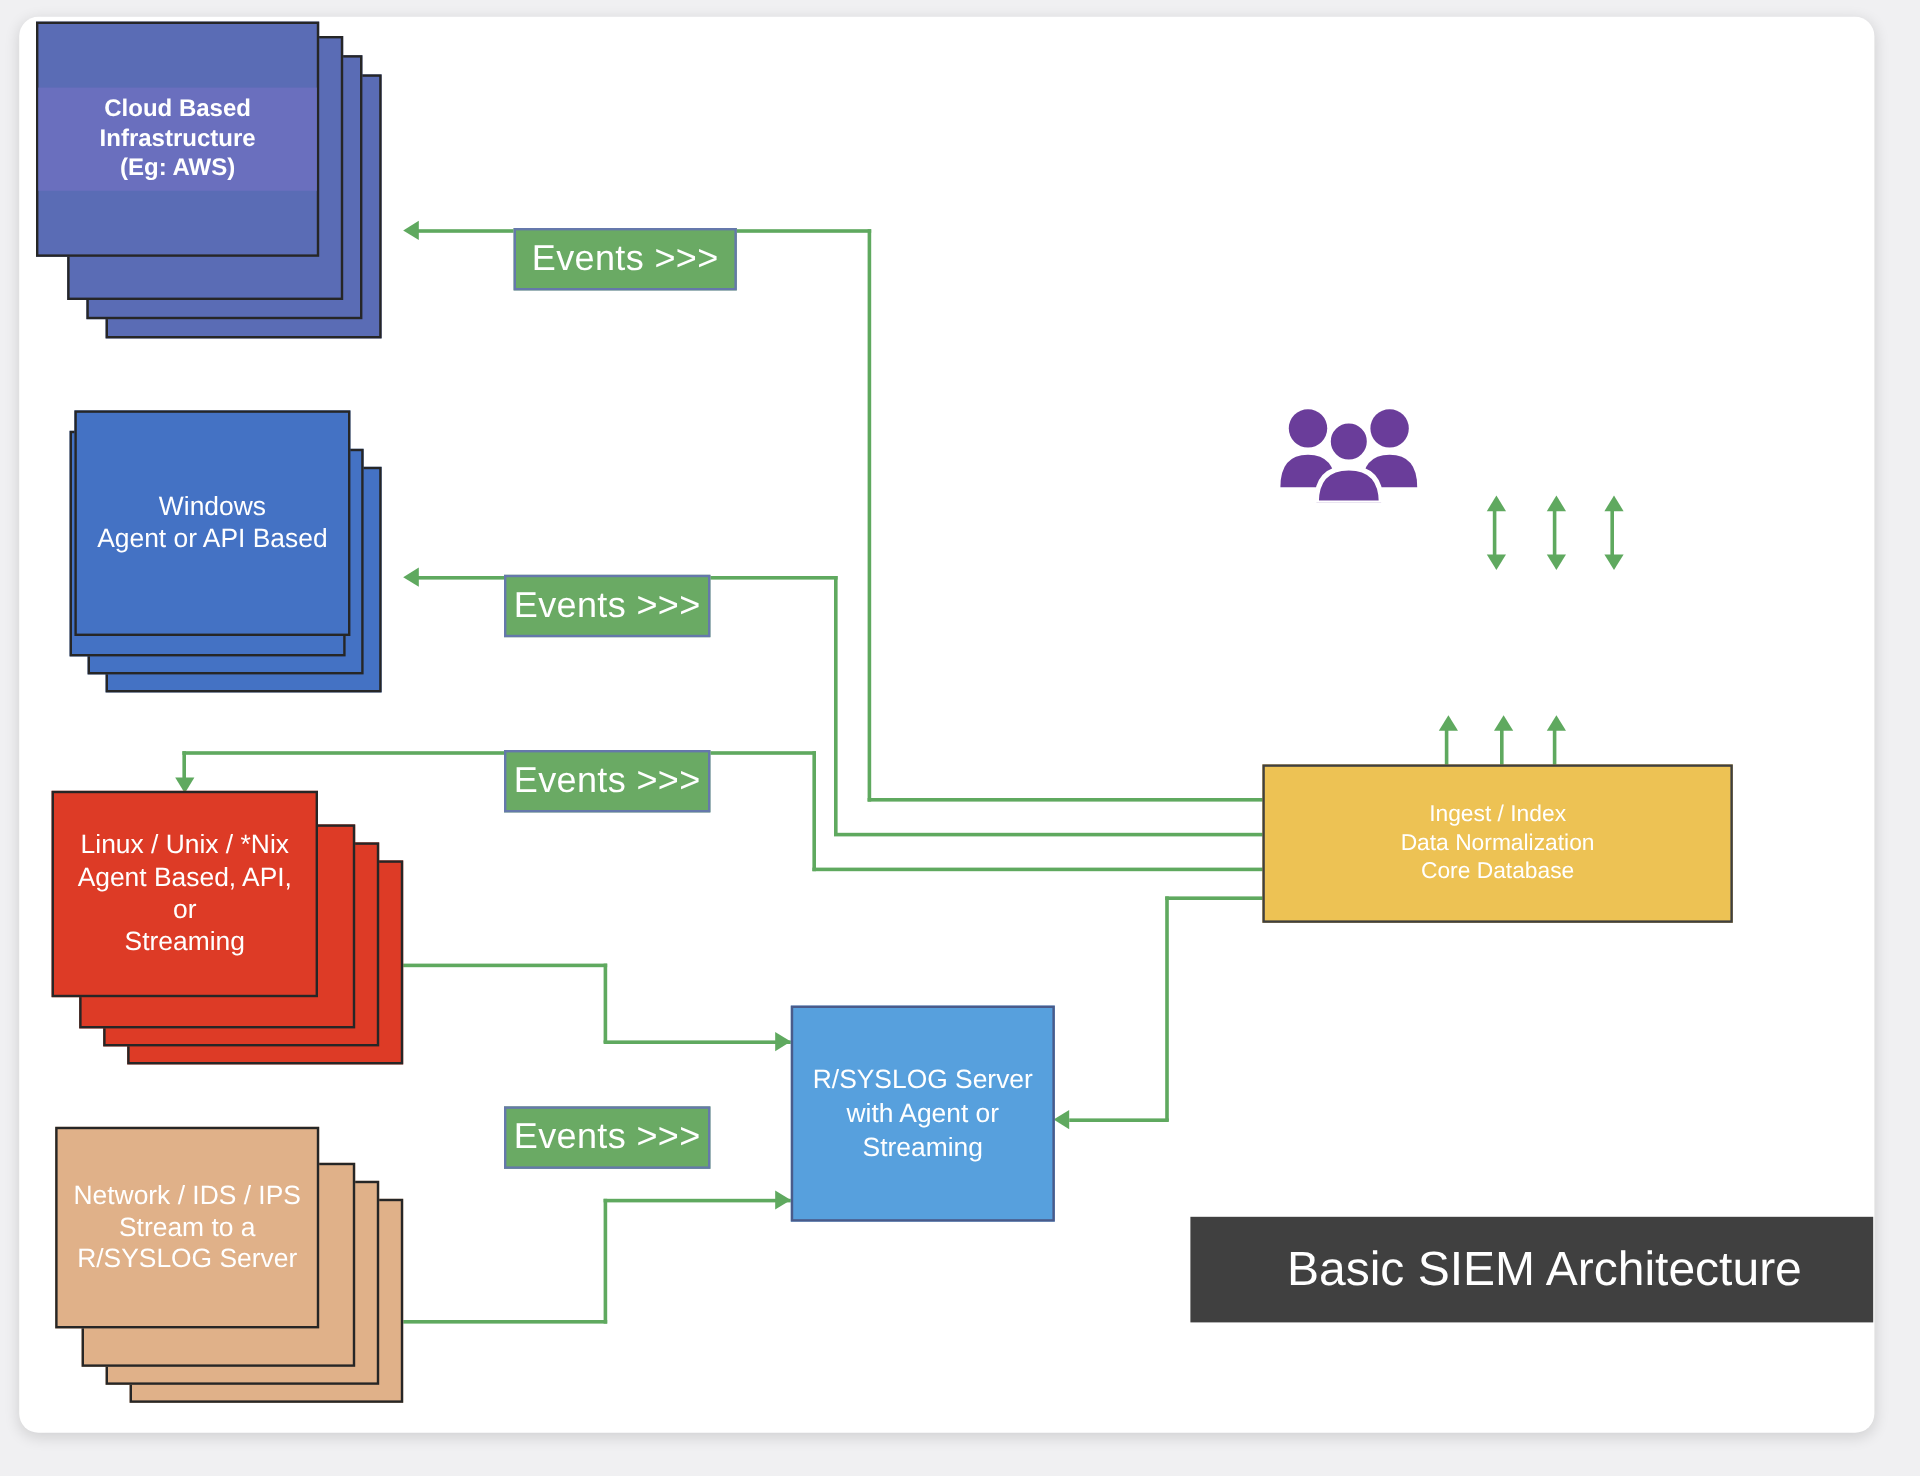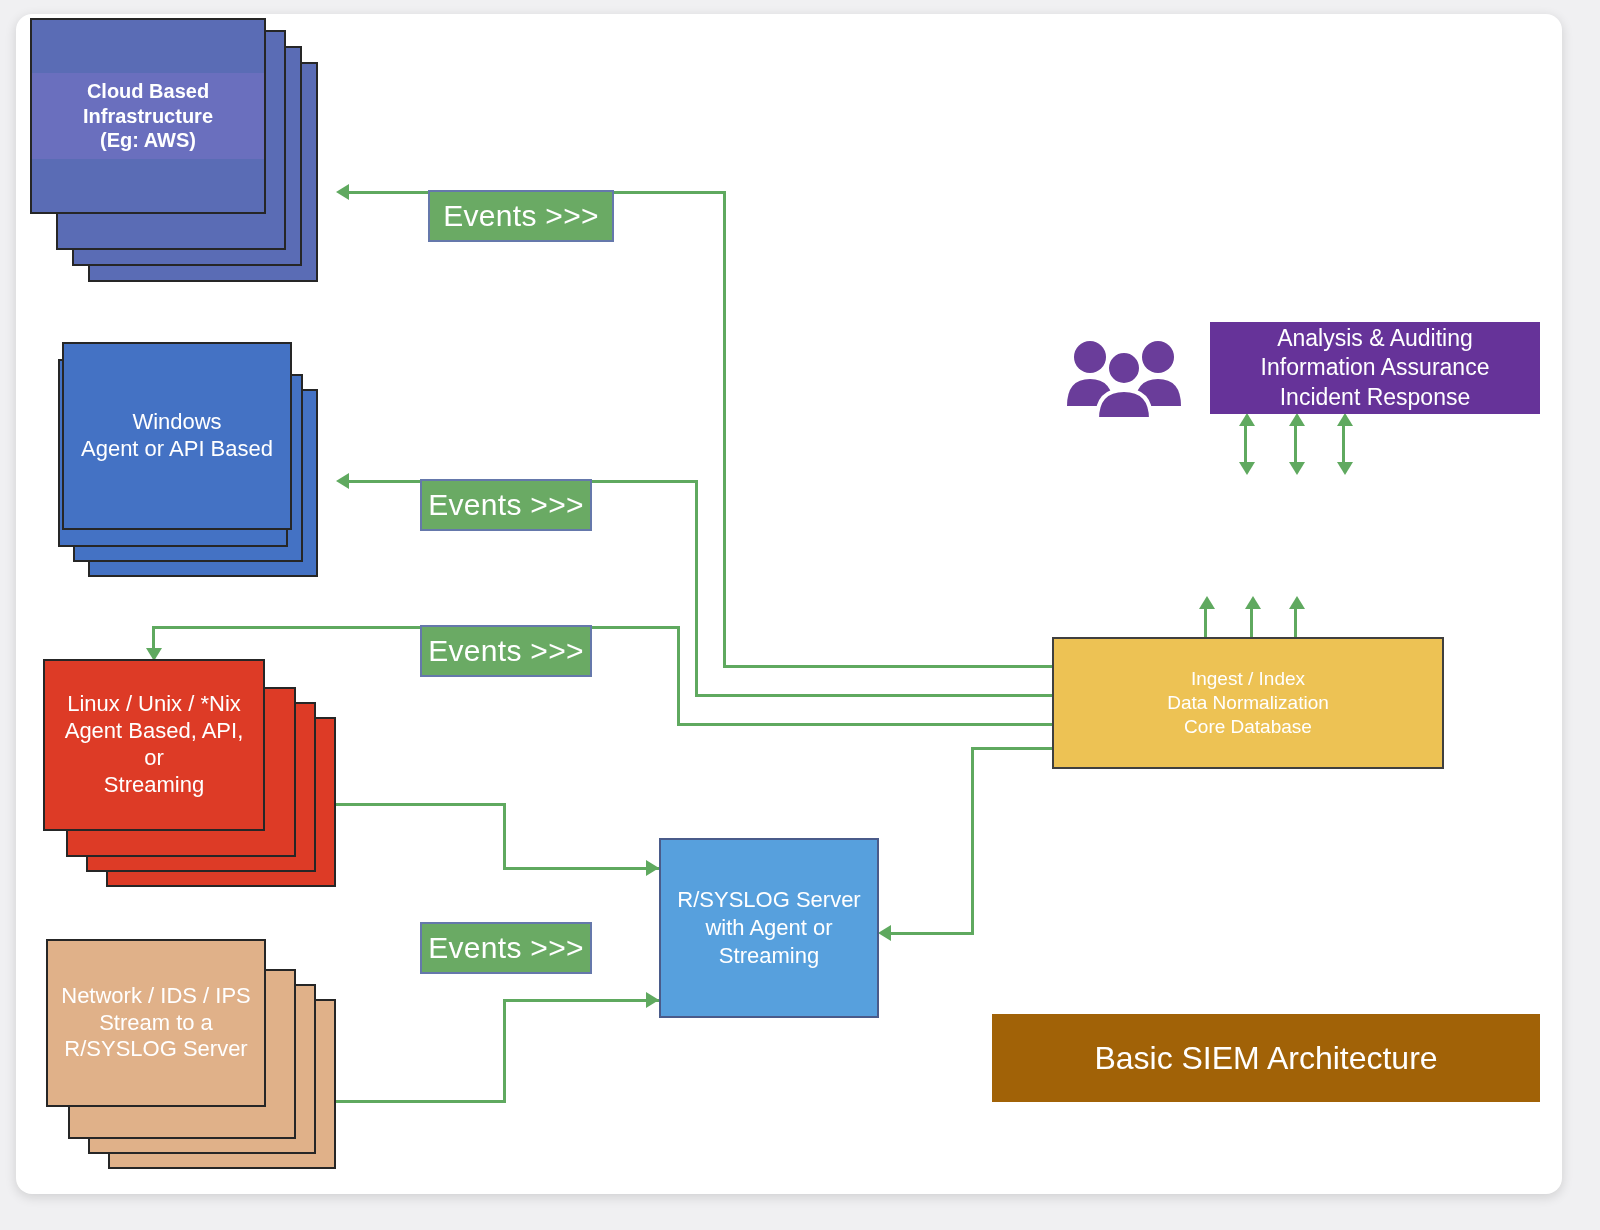--- a/index.html
+++ b/index.html
@@ -58,23 +58,24 @@
   
   .chip{
     position:absolute;box-sizing:border-box;
     background:#6aaa64;border:2px solid #6578ab;
     color:#ffffff;display:flex;align-items:center;justify-content:center;
     font-size:30px;letter-spacing:.3px;margin-top:24px;
   }
 
   
   .plate{
-    position:absolute;background:#a16207;color:#fff;
+    position:absolute;background:#404040;color:#fff;
     display:flex;align-items:center;justify-content:center;
-    font-size:32px;
+    font-size:40px;
+    padding-left:21px;
   }
 
   
   .people{position:absolute;}
 </style>
 </head>
 <body>
 
 <div id="canvas">
 
@@ -194,23 +195,20 @@
     <svg width="120" height="85" viewBox="0 0 120 85" xmlns="http://www.w3.org/2000/svg">
       <circle cx="26" cy="23" r="16" fill="#6a3d9a"></circle>
       <path d="M3 72 Q3 45 26 45 Q49 45 49 72 Z" fill="#6a3d9a"></path>
       <circle cx="94" cy="23" r="16" fill="#6a3d9a"></circle>
       <path d="M71 72 Q71 45 94 45 Q117 45 117 72 Z" fill="#6a3d9a"></path>
       <circle cx="60" cy="34" r="17" fill="#6a3d9a" stroke="#ffffff" stroke-width="4"></circle>
       <path d="M33 85 Q33 56 60 56 Q87 56 87 85 Z" fill="#6a3d9a" stroke="#ffffff" stroke-width="4"></path>
     </svg>
   </div>
 
-  <div class="box" style="left:1194px;top:308px;width:330px;height:92px;background:#663399;font-size:23px;white-space:pre-line;">Analysis &amp; Auditing
-Information Assurance
-Incident Response</div>
 
 
   <div class="box" style="left:1036px;top:623px;width:392px;height:132px;background:#edc254;border:2px solid #3f3f3f;font-size:19px;white-space:pre-line;">Ingest / Index
 Data Normalization
 Core Database</div>
 
   <div class="plate" style="left:976px;top:1000px;width:548px;height:88px;">Basic SIEM Architecture</div>
 
 </div>
 

